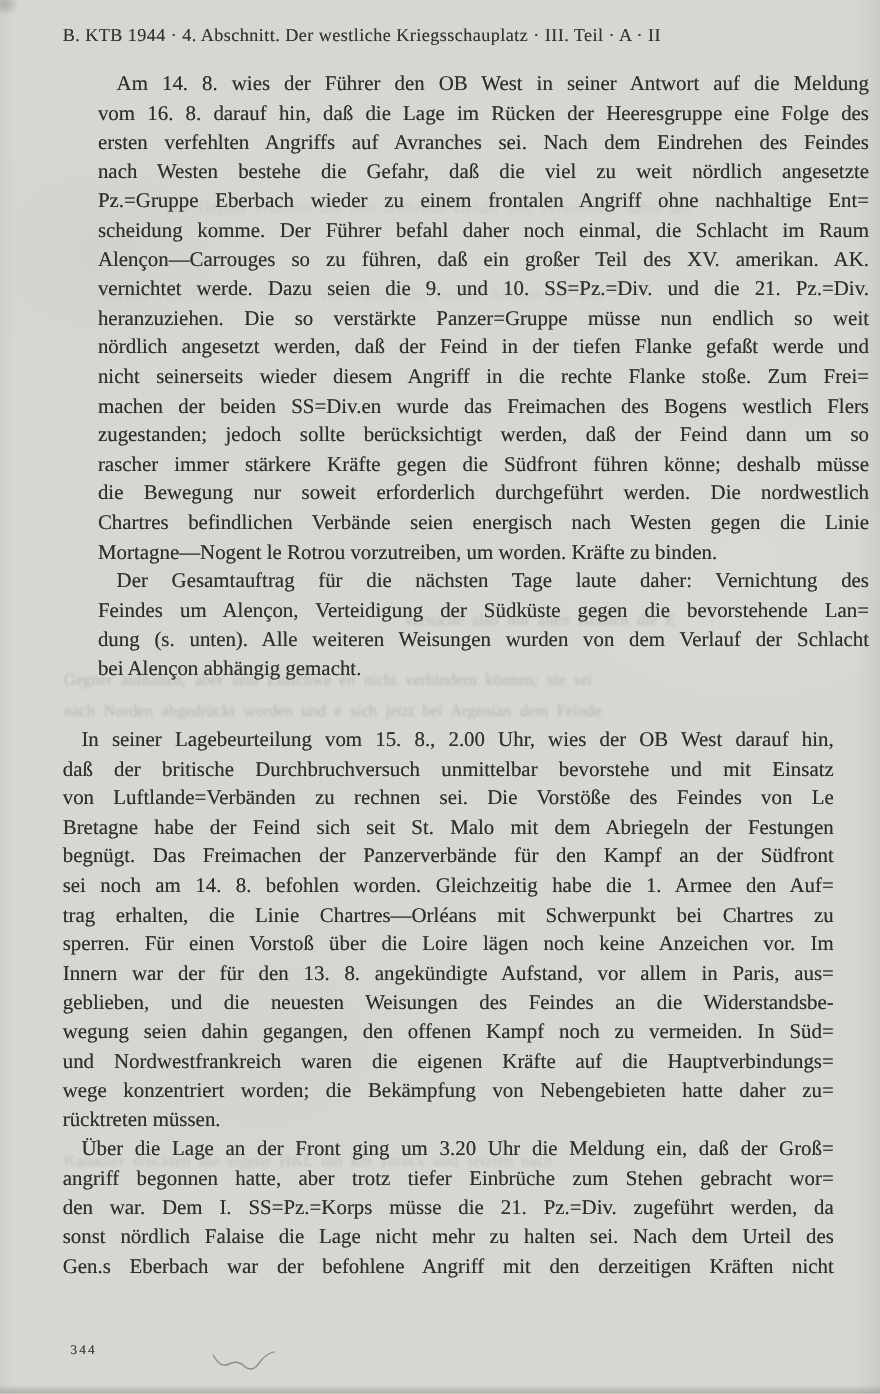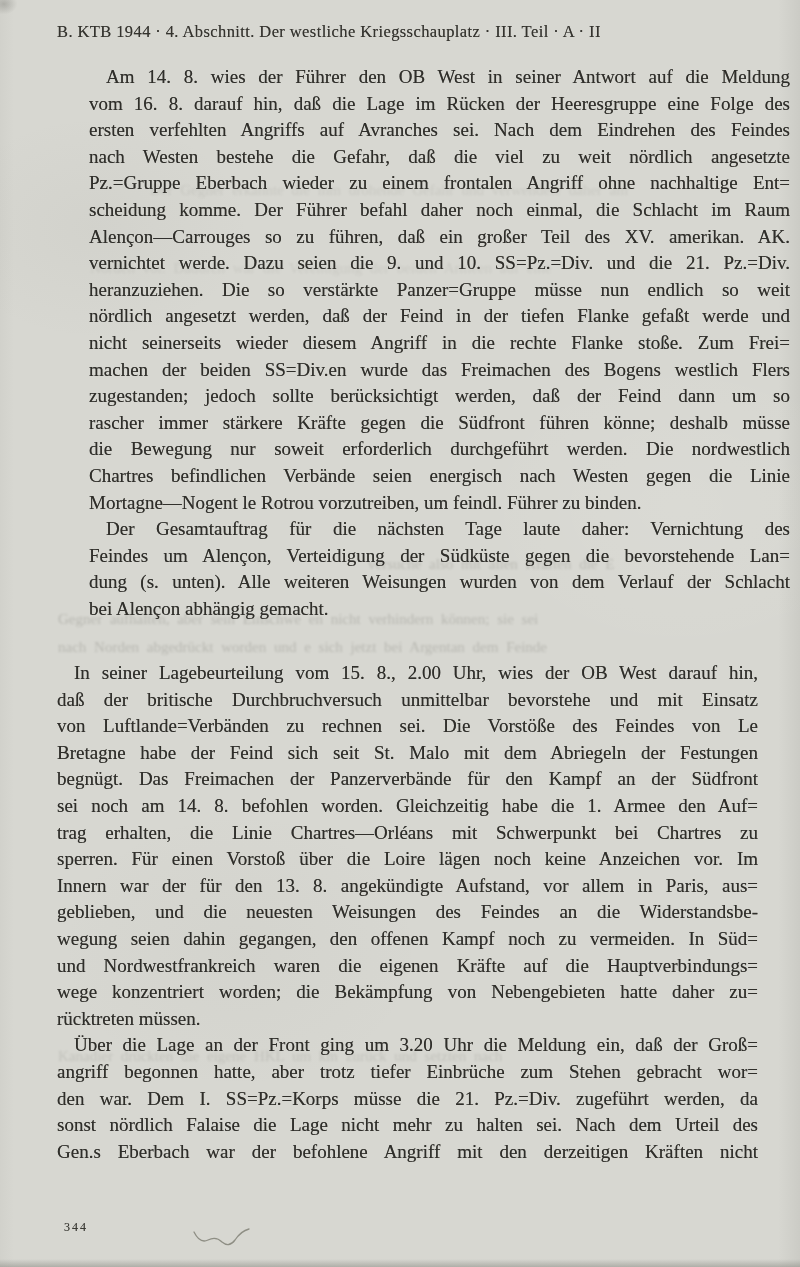--- a/index.html
+++ b/index.html
@@ -121,21 +121,21 @@
     <div class="line">Alençon—Carrouges so zu führen, daß ein großer Teil des XV. amerikan. AK.</div>
     <div class="line">vernichtet werde. Dazu seien die 9. und 10. SS=Pz.=Div. und die 21. Pz.=Div.</div>
     <div class="line">heranzuziehen. Die so verstärkte Panzer=Gruppe müsse nun endlich so weit</div>
     <div class="line">nördlich angesetzt werden, daß der Feind in der tiefen Flanke gefaßt werde und</div>
     <div class="line">nicht seinerseits wieder diesem Angriff in die rechte Flanke stoße. Zum Frei=</div>
     <div class="line">machen der beiden SS=Div.en wurde das Freimachen des Bogens westlich Flers</div>
     <div class="line">zugestanden; jedoch sollte berücksichtigt werden, daß der Feind dann um so</div>
     <div class="line">rascher immer stärkere Kräfte gegen die Südfront führen könne; deshalb müsse</div>
     <div class="line">die Bewegung nur soweit erforderlich durchgeführt werden. Die nordwestlich</div>
     <div class="line">Chartres befindlichen Verbände seien energisch nach Westen gegen die Linie</div>
-    <div class="line last">Mortagne—Nogent le Rotrou vorzutreiben, um feindl. Führer zu binden.</div>
+    <div class="line last">Mortagne—Nogent le Rotrou vorzutreiben, um worden. Kräfte zu binden.</div>
     <div class="line indent">Der Gesamtauftrag für die nächsten Tage laute daher: Vernichtung des</div>
     <div class="line">Feindes um Alençon, Verteidigung der Südküste gegen die bevorstehende Lan=</div>
     <div class="line">dung (s. unten). Alle weiteren Weisungen wurden von dem Verlauf der Schlacht</div>
     <div class="line last">bei Alençon abhängig gemacht.</div>
   </div>
 
   <div class="textblock block2">
     <div class="line indent">In seiner Lagebeurteilung vom 15. 8., 2.00 Uhr, wies der OB West darauf hin,</div>
     <div class="line">daß der britische Durchbruchversuch unmittelbar bevorstehe und mit Einsatz</div>
     <div class="line">von Luftlande=Verbänden zu rechnen sei. Die Vorstöße des Feindes von Le</div>

